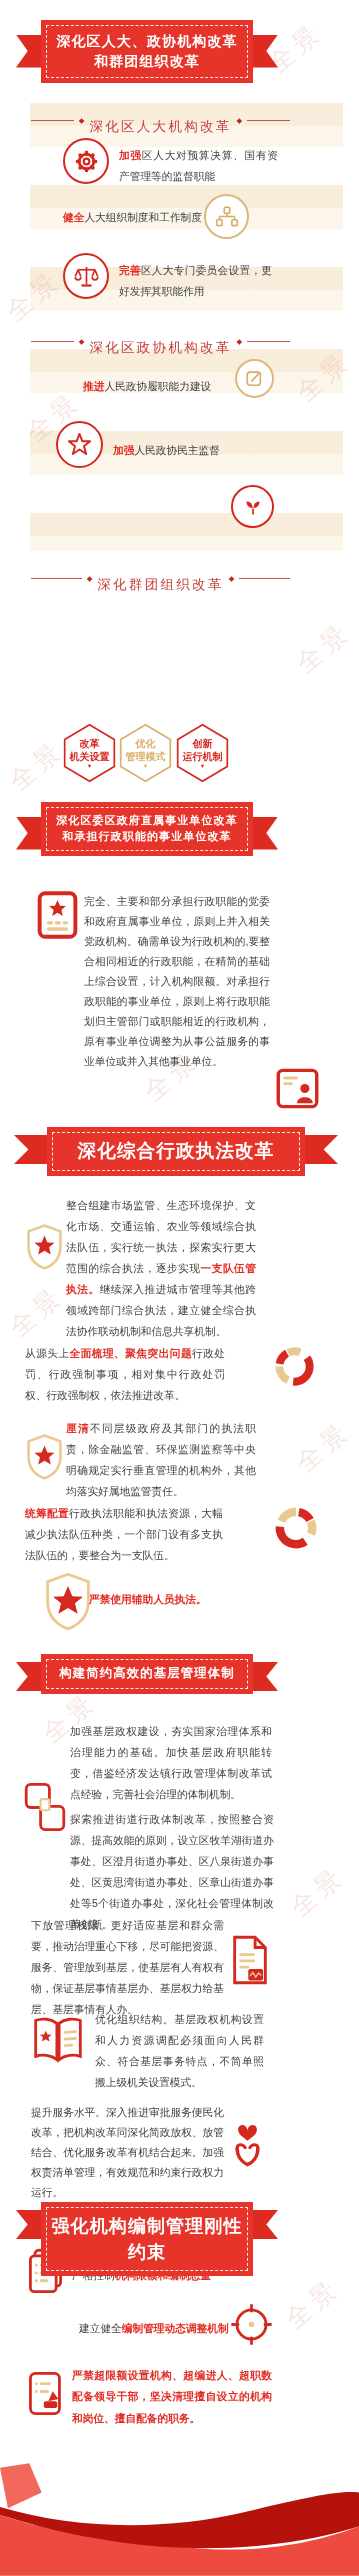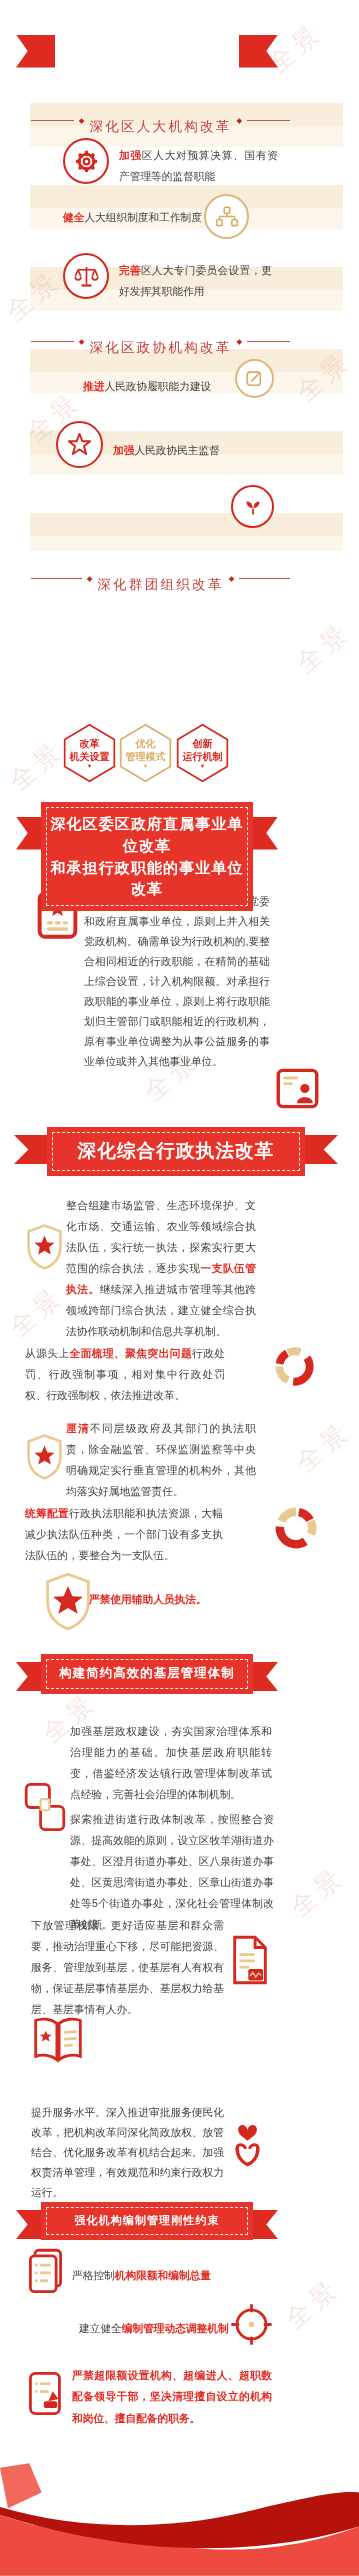--- a/index.html
+++ b/index.html
@@ -67,20 +67,26 @@
   <span class="wm" style="left:141px;top:1059px">全景</span>
   <span class="wm" style="left:5.6px;top:1295px">全景</span>
   <span class="wm" style="left:293px;top:1430px">全景</span>
   <span class="wm" style="left:39px;top:1701px">全景</span>
   <span class="wm" style="left:287px;top:1875px">全景</span>
   <span class="wm" style="left:282px;top:2287px">全景</span>
 
   <div class="ribbon" style="left:16px;top:20px;width:262px">
     <div class="rb-tail l"></div>
     <div class="rb-tail r"></div>
+    <div class="rb-body" style="font-size:14px">
+      <div class="rb-inner">
+        <div>深化区人大、政协机构改革</div>
+        <div>和群团组织改革</div>
+      </div>
+    </div>
   </div>
 
   <div class="sec-header" style="left:31px;top:105px;width:259px">
     <span class="line"></span>
     <span class="dia">◆</span>
     <span class="txt">深化区人大机构改革</span>
     <span class="dia">◆</span>
     <span class="line"></span>
   </div>
 
@@ -190,21 +196,21 @@
     <div class="hx-txt">
         <div>创新</div>
         <div>运行机制</div>
         <div class="hx-ptr">▼</div>
       </div>
   </div>
 
   <div class="ribbon" style="left:16px;top:802px;width:262px">
     <div class="rb-tail l"></div>
     <div class="rb-tail r"></div>
-    <div class="rb-body" style="font-size:15px">
+    <div class="rb-body" style="font-size:11px">
       <div class="rb-inner">
         <div>深化区委区政府直属事业单位改革</div>
         <div>和承担行政职能的事业单位改革</div>
       </div>
     </div>
   </div>
 
   <div class="ic" style="left:37px;top:891px">
     <svg width="41" height="48" viewBox="0 0 72 86">
       <rect x="4" y="4" width="64" height="78" rx="10" fill="#fff" stroke="#d5281f" stroke-width="7"></rect>
@@ -329,34 +335,35 @@
       <path d="M8 10 C20 5 36 7 46 15 V80 C36 72 20 70 8 74 Z" fill="#fff" stroke="#d5281f" stroke-width="5"></path>
       <path d="M88 10 C76 5 60 7 50 15 V80 C60 72 76 70 88 74 Z" fill="#fff" stroke="#d5281f" stroke-width="5"></path>
       <path d="M26 28 L29 35 L36.5 35.4 L31 40 L32.8 47.5 L26 43.5 L19.2 47.5 L21 40 L15.5 35.4 L23 35 Z" fill="#d5281f"></path>
       <g fill="#e9c98f">
           <rect x="58" y="28" width="24" height="5" rx="2.5" transform="rotate(-4 70 30)"></rect>
           <rect x="58" y="40" width="24" height="5" rx="2.5" transform="rotate(-4 70 42)"></rect>
           <rect x="58" y="52" width="17" height="5" rx="2.5" transform="rotate(-4 66 54)"></rect>
         </g>
     </svg>
   </div>
+  <p class="t" style="left:95px;top:2009px;width:169px">优化组织结构。基层政权机构设置和人力资源调配必须面向人民群众、符合基层事务特点，不简单照搬上级机关设置模式。</p>
 
   <p class="t" style="left:31px;top:2102px;width:193px;line-height:20px">提升服务水平。深入推进审批服务便民化改革，把机构改革同深化简政放权、放管结合、优化服务改革有机结合起来。加强权责清单管理，有效规范和约束行政权力运行。</p>
   <div class="ic" style="left:231px;top:2116px">
     <svg width="33" height="52" viewBox="0 0 56 90">
       <path d="M28 26 C28 18 21 13 15.5 16.5 C10 20 10.5 28.5 17 34 L28 43 L39 34 C45.5 28.5 46 20 40.5 16.5 C35 13 28 18 28 26 Z" fill="#d5281f"></path>
       <path d="M10 56 C10 48 20 48 24 55 M46 56 C46 48 36 48 32 55" fill="none" stroke="#d5281f" stroke-width="5" stroke-linecap="round"></path>
       <path d="M10 56 C10 70 18 80 28 84 C38 80 46 70 46 56" fill="none" stroke="#d5281f" stroke-width="6" stroke-linecap="round"></path>
     </svg>
   </div>
 
   <div class="ribbon single" style="left:16px;top:2202px;width:262px">
     <div class="rb-tail l"></div>
     <div class="rb-tail r"></div>
-    <div class="rb-body" style="font-size:11px">
+    <div class="rb-body" style="font-size:18px">
       <div class="rb-inner">
         <div>强化机构编制管理刚性约束</div>
       </div>
     </div>
   </div>
 
   <div class="ic" style="left:26.5px;top:2248px">
     <svg width="37" height="47" viewBox="0 0 66 84">
       <rect x="14" y="4" width="46" height="64" rx="7" fill="#fff" stroke="#d5281f" stroke-width="5"></rect>
       <rect x="6" y="14" width="46" height="64" rx="7" fill="#fff" stroke="#d5281f" stroke-width="5"></rect>

